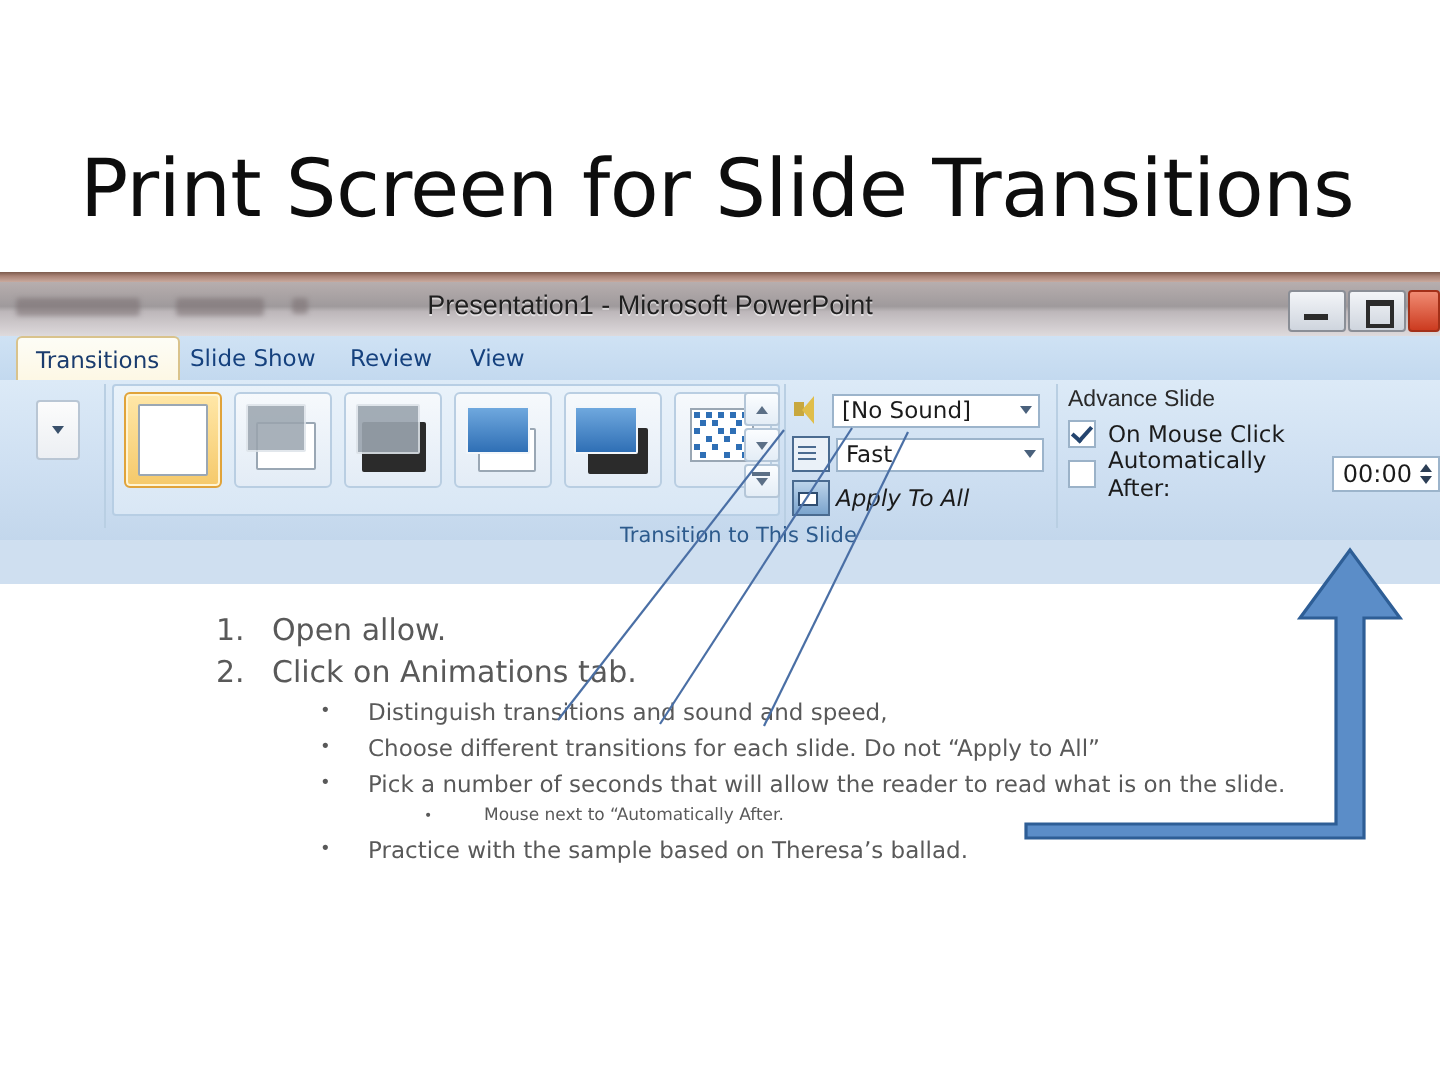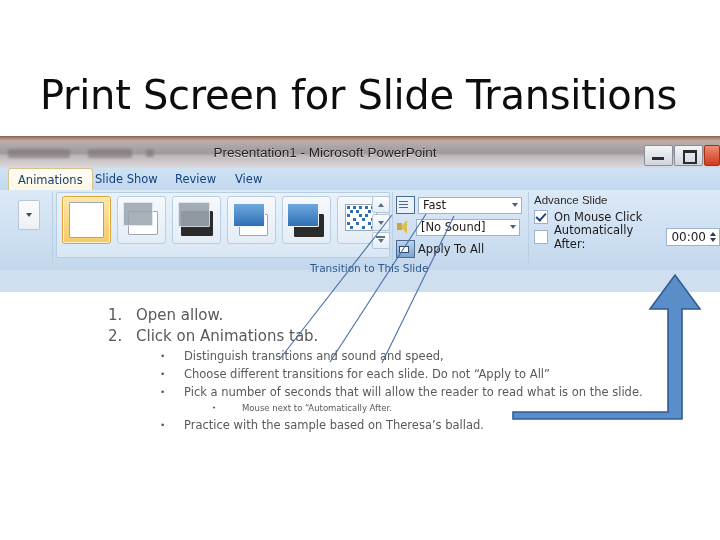--- a/index.html
+++ b/index.html
@@ -102,21 +102,21 @@
   .ctlcol{position:absolute;left:396px;top:5px;width:128px;}
   .ctlrow{display:flex;align-items:center;height:20px;margin-bottom:2px;}
   .ctlicon{width:17px;height:16px;margin-right:3px;position:relative;flex:0 0 auto;}
   .combo{width:104px;height:17px;border:1px solid #9cb4cb;background:#fff;
     display:flex;align-items:center;font-size:11.5px;color:#1b1b1b;
     font-family:"DejaVu Sans",sans-serif;padding-left:4px;box-sizing:border-box;position:relative;}
   .combo .cv{flex:1;white-space:nowrap;overflow:hidden;}
   .combo .carr{width:12px;height:15px;display:flex;align-items:center;justify-content:center;}
   .combo .carr:after{content:"";border-left:3px solid transparent;border-right:3px solid transparent;
     border-top:4px solid #4a617c;}
-  .applylbl{font-size:11.5px;color:#1b1b1b;font-family:"DejaVu Sans",sans-serif;white-space:nowrap;}
+  .applylbl{font-size:11.5px;color:#1b1b1b;font-family:"DejaVu Sans",sans-serif;white-space:nowrap;font-style:italic;}
 
   .advance{position:absolute;left:534px;top:4px;width:186px;}
   .adv-title{font-size:11.5px;color:#2a2a2a;font-family:Liberation Sans, sans-serif;margin-bottom:1px;}
   .adv-row{display:flex;align-items:center;height:19px;margin-bottom:1px;font-size:11.5px;
     color:#1b1b1b;font-family:"DejaVu Sans",sans-serif;}
   .cbx{width:12px;height:12px;border:1px solid #9bb2c8;background:#fff;margin-right:6px;
     position:relative;flex:0 0 auto;}
   .cbx.on:after{content:"";position:absolute;left:3px;top:0px;width:4px;height:8px;
     border:solid #24446e;border-width:0 2px 2px 0;transform:rotate(42deg);}
   .spin{margin-left:6px;width:58px;height:18px;border:1px solid #9cb4cb;background:#fff;
@@ -174,21 +174,21 @@
             <i></i>
           </div>
         <div class="wbtn max">
             <i></i>
           </div>
         <div class="wbtn close"></div>
       </div>
     </div>
 
     <div class="tabstrip">
-      <div class="tab active" style="left:8px;">Animations</div>
+      <div class="tab active" style="left:8px;">Transitions</div>
       <div class="tab" style="left:86px;">Slide Show</div>
       <div class="tab" style="left:166px;">Review</div>
       <div class="tab" style="left:226px;">View</div>
     </div>
 
     <div class="ribbon">
 
       <div class="leftdrop"></div>
 
       <div class="grpbox"></div>
@@ -249,30 +249,30 @@
       </div>
 
       <div class="scrollcol">
         <div class="scrollbtn up"></div>
         <div class="scrollbtn dn"></div>
         <div class="scrollbtn more"></div>
       </div>
 
       <div class="ctlcol">
         <div class="ctlrow">
+          <span class="ctlicon ic-sound"></span>
+          <div class="combo">
+            <span class="cv">[No Sound]</span>
+            <span class="carr"></span>
+          </div>
+        </div>
+        <div class="ctlrow">
           <span class="ctlicon ic-speed"></span>
           <div class="combo">
             <span class="cv">Fast</span>
-            <span class="carr"></span>
-          </div>
-        </div>
-        <div class="ctlrow">
-          <span class="ctlicon ic-sound"></span>
-          <div class="combo">
-            <span class="cv">[No Sound]</span>
             <span class="carr"></span>
           </div>
         </div>
         <div class="ctlrow">
           <span class="ctlicon ic-apply"></span>
           <span class="applylbl">Apply To All</span>
         </div>
       </div>
 
       <div class="advance">

